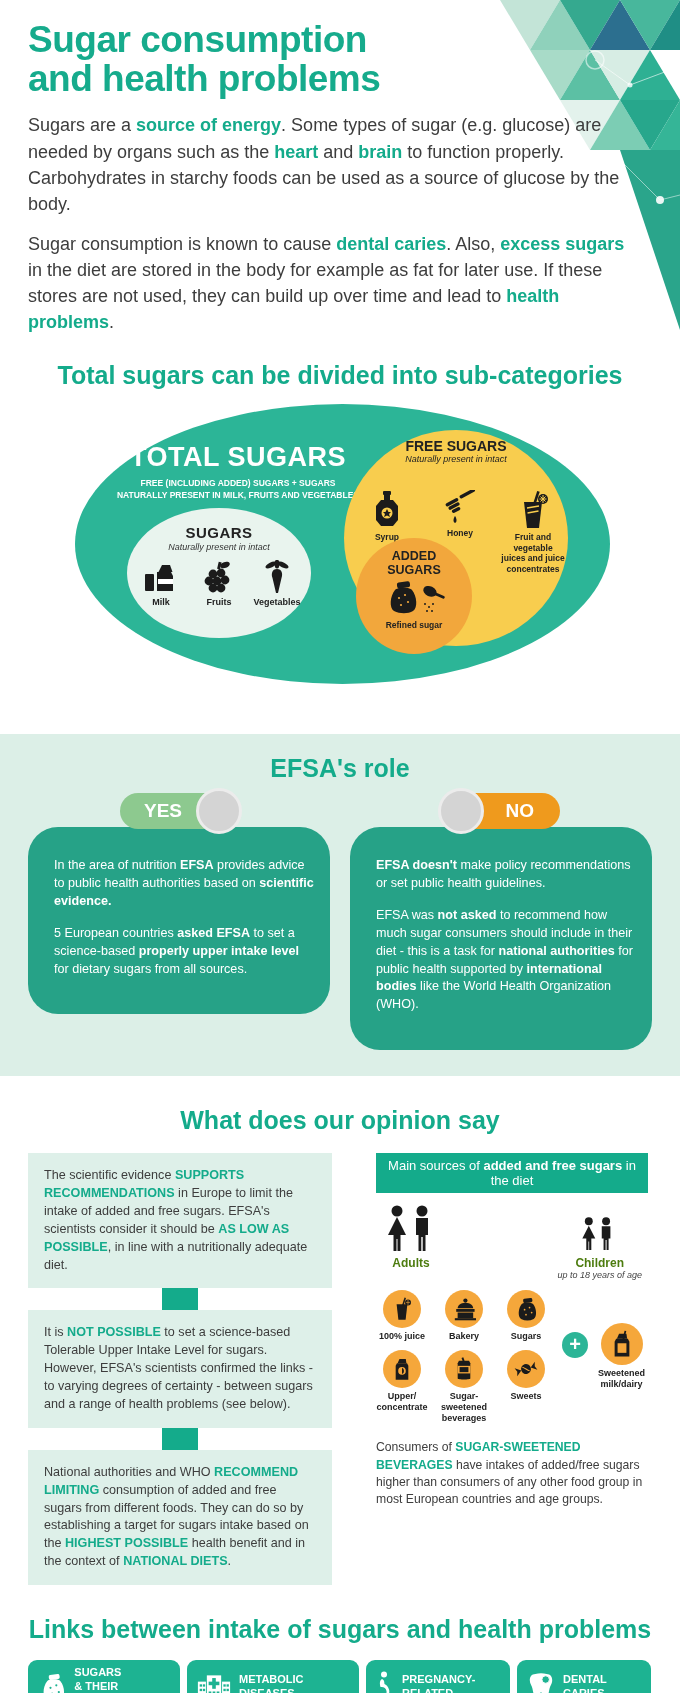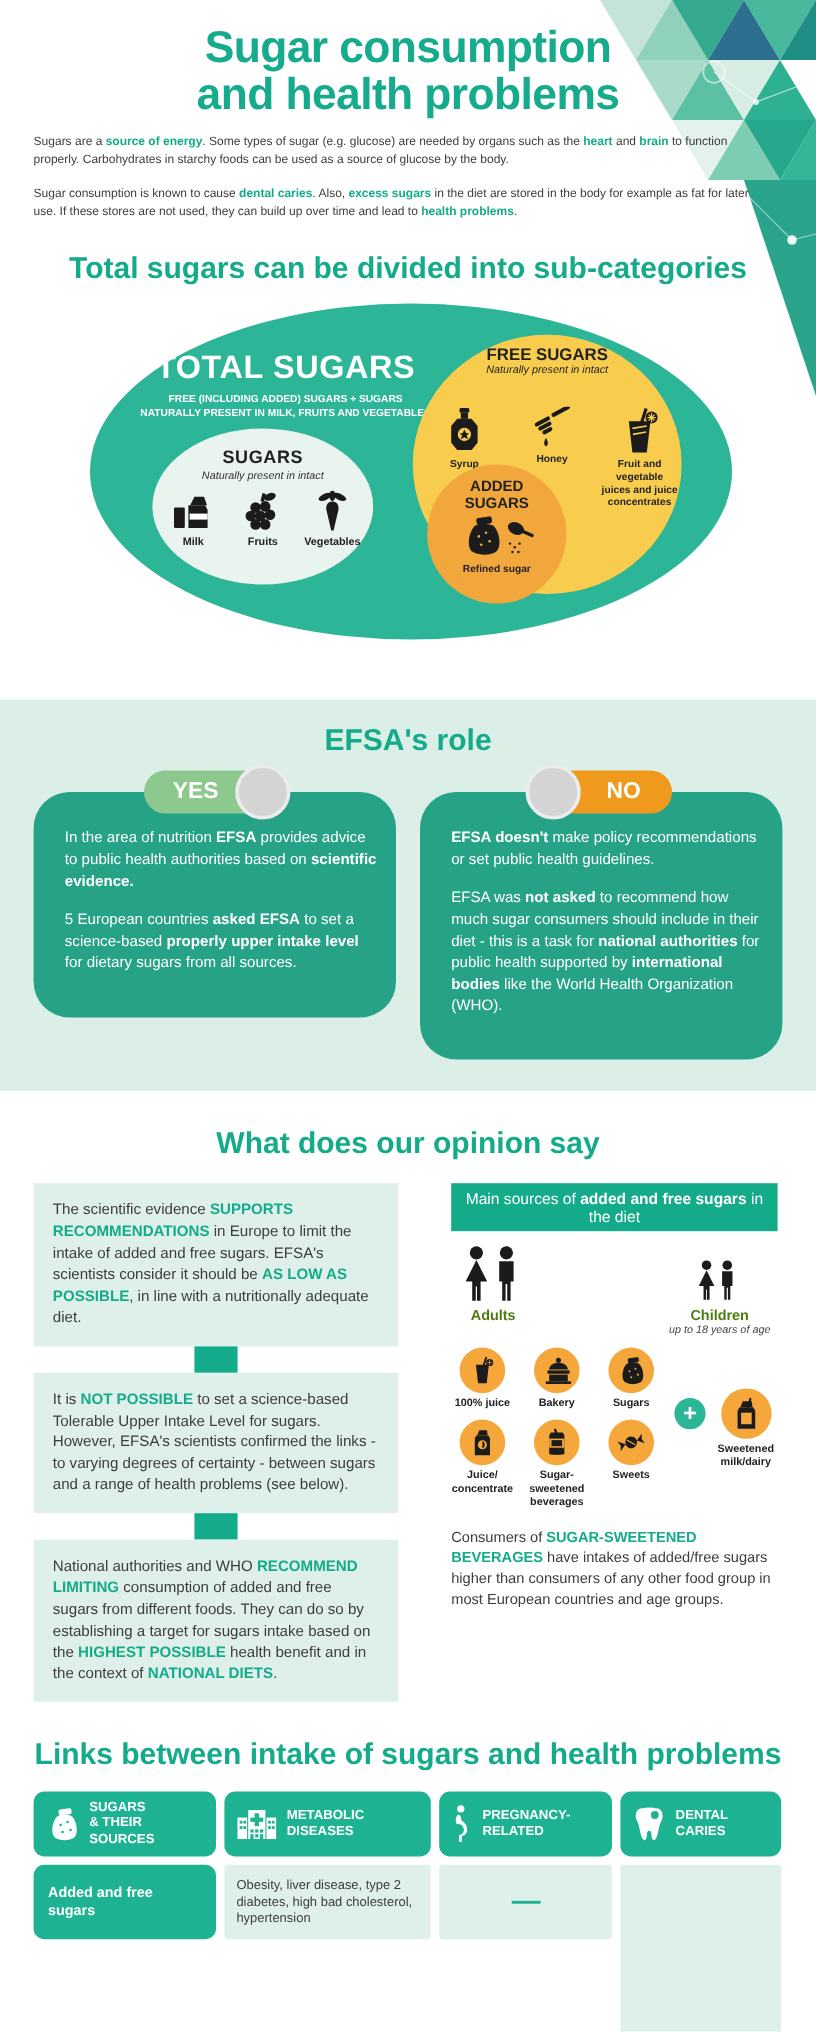--- a/index.html
+++ b/index.html
@@ -4,22 +4,22 @@
 <style>
   html,body{margin:0;padding:0;background:#fff;}
   body{width:680px;height:1693px;position:relative;overflow:hidden;
        font-family:"Liberation Sans","DejaVu Sans",sans-serif;color:#3d3d3d;}
   .pre{white-space:pre-line;}
   .seg-b{font-weight:700;}
   .seg-t{color:#14ab8b;font-weight:700;}
   
   .hdr{position:relative;padding:20px 28px 0 28px;}
   .deco{position:absolute;top:0;right:0;width:310px;height:345px;pointer-events:none;}
-  .h1{color:#16ab8c;font-size:37px;font-weight:700;line-height:1.06;letter-spacing:-.5px;margin:0;white-space:pre-line;position:relative;z-index:2;text-align:center;}
-  .intro{font-size:10px;line-height:1.45;margin:14px 0 0 0;max-width:600px;position:relative;z-index:2;}
+  .h1{color:#16ab8c;font-size:37px;font-weight:700;line-height:1.06;letter-spacing:-.5px;margin:0;white-space:pre-line;position:relative;z-index:2;}
+  .intro{font-size:18px;line-height:1.45;margin:14px 0 0 0;max-width:600px;position:relative;z-index:2;}
   
   .sec-title{color:#14ab8b;font-size:25px;font-weight:700;text-align:center;margin:26px 0 0 0;}
   .venn{position:relative;height:302px;margin-top:12px;}
   .ell-total{position:absolute;left:75px;top:2px;width:535px;height:280px;background:#2cb597;border-radius:50%;}
   .total-txt{position:absolute;left:108px;top:40px;width:260px;text-align:center;color:#fff;}
   .total-txt .t1{font-size:27px;font-weight:700;letter-spacing:.5px;}
   .total-txt .t2{font-size:8.5px;font-weight:700;margin-top:5px;line-height:1.35;}
   .ell-sugars{position:absolute;left:127px;top:106px;width:184px;height:130px;background:#e9f4ee;border-radius:50%;
               display:flex;flex-direction:column;align-items:center;padding-top:16px;box-sizing:border-box;}
   .ell-sugars .t1{font-size:15px;font-weight:700;color:#222;letter-spacing:.5px;}
@@ -34,21 +34,21 @@
   .free-row{position:absolute;left:352px;top:88px;width:216px;display:flex;justify-content:space-between;}
   .free-row .it{display:flex;flex-direction:column;align-items:center;width:70px;}
   .free-row .lb{font-size:8.5px;font-weight:700;color:#222;margin-top:2px;text-align:center;white-space:pre-line;line-height:1.25;}
   .circ-added{position:absolute;left:356px;top:136px;width:116px;height:116px;background:#f2a73c;border-radius:50%;
               display:flex;flex-direction:column;align-items:center;padding-top:12px;box-sizing:border-box;}
   .circ-added .t1{font-size:12.5px;font-weight:700;color:#222;text-align:center;line-height:1.1;white-space:pre-line;}
   .circ-added .lb{font-size:8.5px;font-weight:700;color:#222;margin-top:2px;}
   
   .role{background:#dcefe7;margin-top:30px;padding:16px 28px 26px 28px;}
   .role-cols{display:flex;gap:20px;margin-top:10px;}
-  .role-col{width:302px;display:flex;flex-direction:column;align-items:center;}
+  .role-col{width:302px;display:flex;flex-direction:column;align-items:center;gap:16px;}
   .toggle{position:relative;width:118px;height:36px;border-radius:18px;z-index:2;display:flex;align-items:center;box-sizing:border-box;}
   .toggle.yes{background:#8dc98f;padding-left:24px;}
   .toggle.no{background:#ef9a1d;justify-content:flex-end;padding-right:26px;}
   .toggle .tlabel{color:#fff;font-weight:700;font-size:19px;}
   .knob{position:absolute;width:40px;height:40px;border-radius:50%;background:#d4d4d4;border:3px solid #ececec;top:-5px;box-sizing:content-box;}
   .yes .knob{right:-4px;}
   .no .knob{left:-4px;}
   .role-card{background:#26a287;border-radius:30px;color:#fff;width:100%;box-sizing:border-box;
              padding:30px 16px 22px 26px;font-size:12.6px;line-height:1.42;margin-top:-18px;min-height:168px;}
   .role-card p{margin:0 0 14px 0;}
@@ -327,21 +327,21 @@
         </div>
         <div class="tile">
           <span class="ocirc">
               <svg width="20" height="24" viewBox="0 0 28 38">
             <path d="M6 10 L22 10 L24 14 L24 36 L4 36 L4 14 Z" fill="#1b1b1b"></path>
             <path d="M7 10 L10 3 L20 3 L21 10 Z" fill="#1b1b1b"></path>
             <circle cx="14" cy="22" r="6" fill="#f5a73b"></circle>
             <path d="M14 17 A5.5 5.5 0 0 1 14 27 Z" fill="#1b1b1b"></path>
           </svg>
             </span>
-          <div class="lb pre">Juice/
+          <div class="lb pre">Upper/
 concentrate</div>
         </div>
         <div class="tile">
           <span class="ocirc">
               <svg width="18" height="24" viewBox="0 0 26 38">
             <path d="M5 6 L21 6 L23 10 L23 34 C23 36 3 36 3 34 L3 10 Z" fill="#1b1b1b"></path>
             <rect x="3" y="14" width="20" height="12" fill="#f5a73b"></rect>
             <rect x="6" y="16" width="14" height="8" fill="#1b1b1b"></rect>
             <rect x="10" y="1" width="3" height="6" fill="#1b1b1b" transform="rotate(-20 11 4)"></rect>
           </svg>

